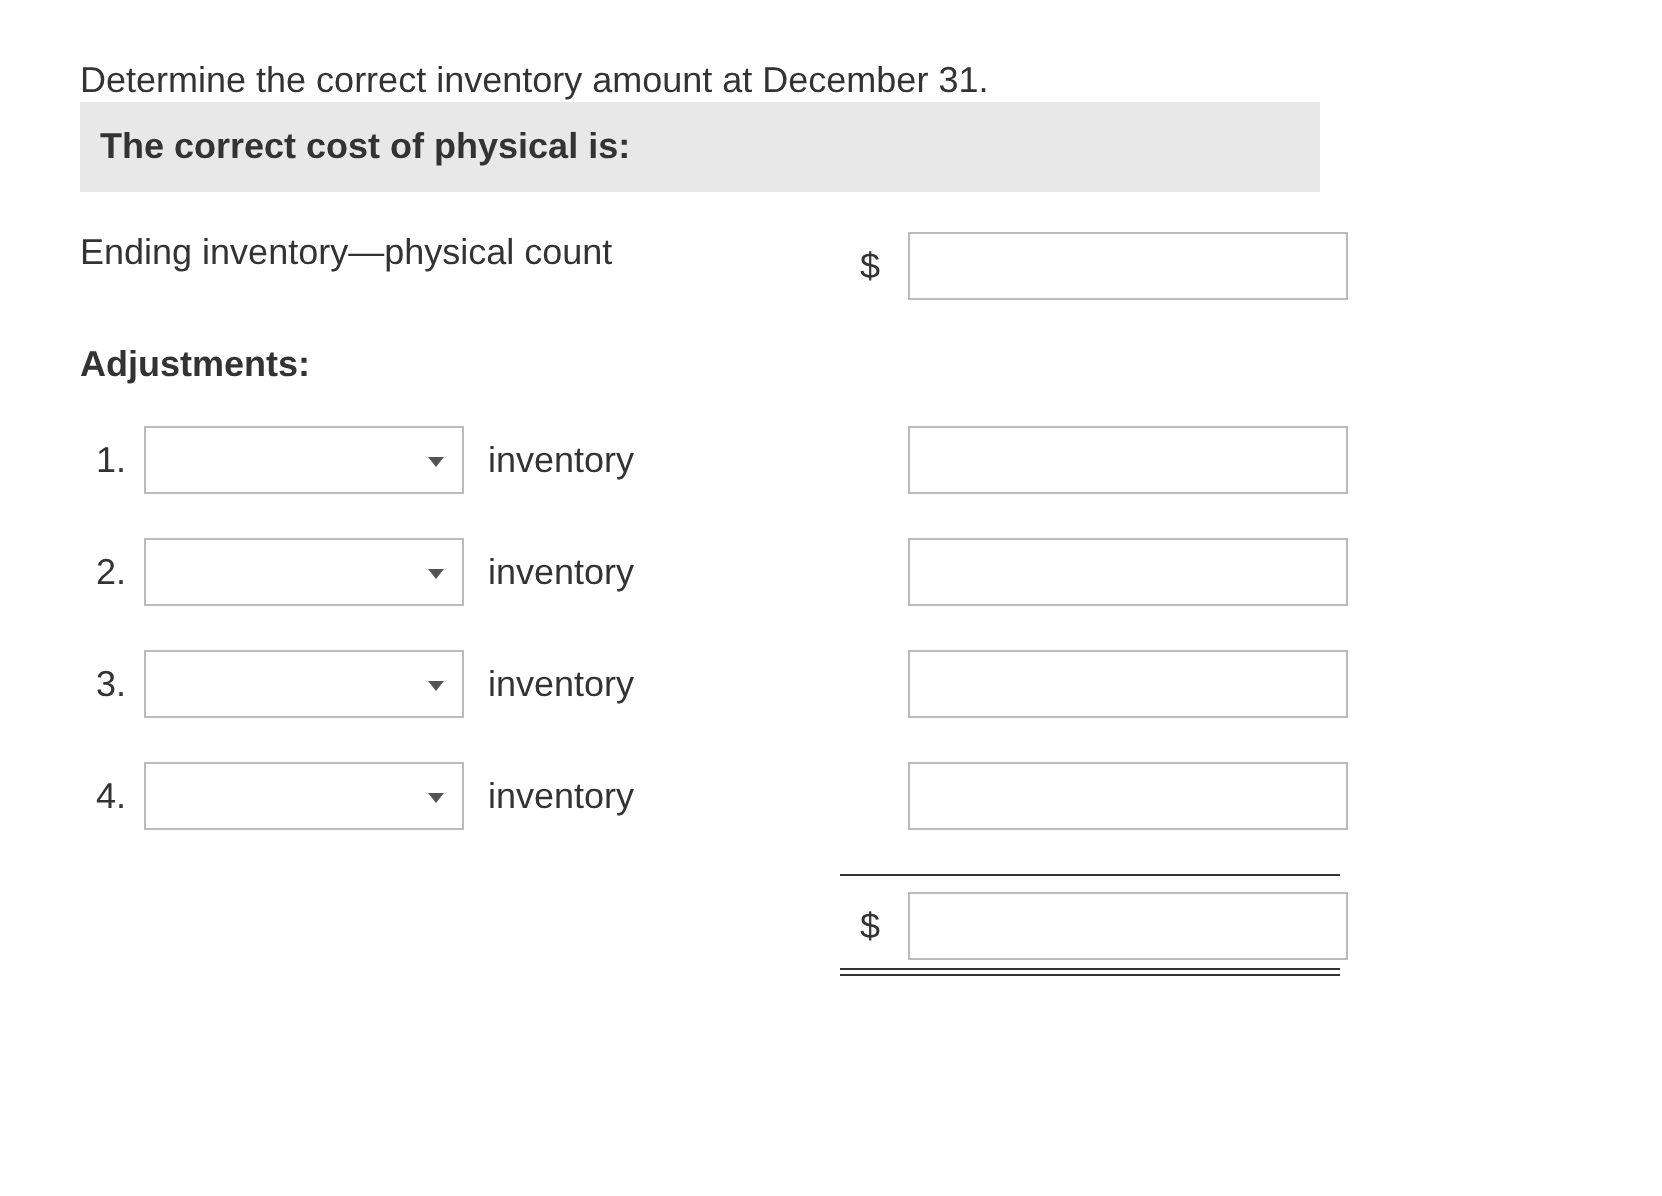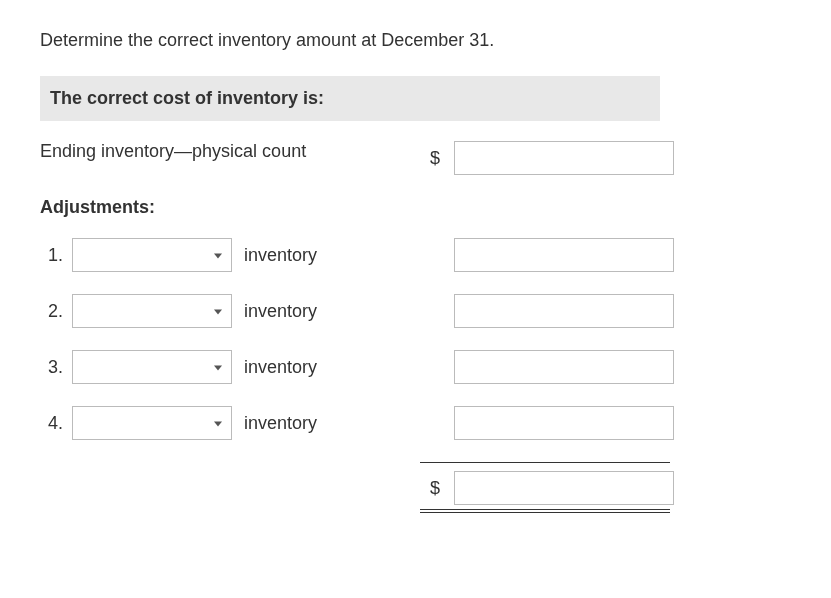--- a/index.html
+++ b/index.html
@@ -9,21 +9,20 @@
     }
     body {
       font-family: Arial, Helvetica, sans-serif;
       font-size: 18px;
       color: #333;
       background: #fff;
       padding: 30px 40px;
       width: 831px;
     }
     .instruction {
-      margin-bottom: 25px;
       color: #333;
     }
     .header-row {
       background: #e8e8e8;
       padding: 12px 10px;
       font-weight: bold;
       margin-bottom: 20px;
       width: 620px;
     }
     .row {
@@ -114,21 +113,21 @@
       height: 4px;
       width: 250px;
       margin-left: 380px;
     }
   </style>
 </head>
 <body>
 
 <div class="instruction">Determine the correct inventory amount at December 31.</div>
 
-<div class="header-row">The correct cost of inventory is:</div>
+<div class="header-row">The correct cost of physical is:</div>
 
 <div class="row">
   <div class="left-col">
     <span>Ending inventory—physical count</span>
   </div>
   <div class="right-col">
     <span class="currency">$</span>
     <input type="text" class="text-input" style="">
   </div>
 </div>

